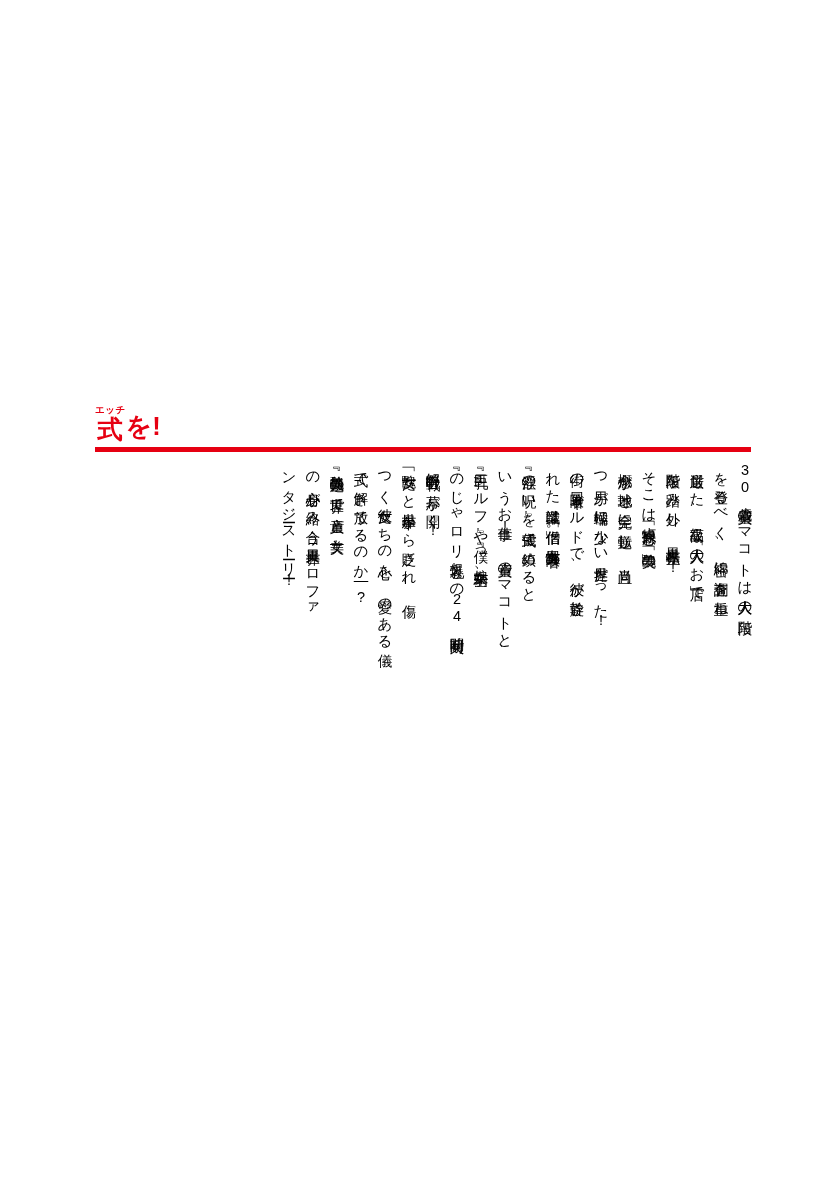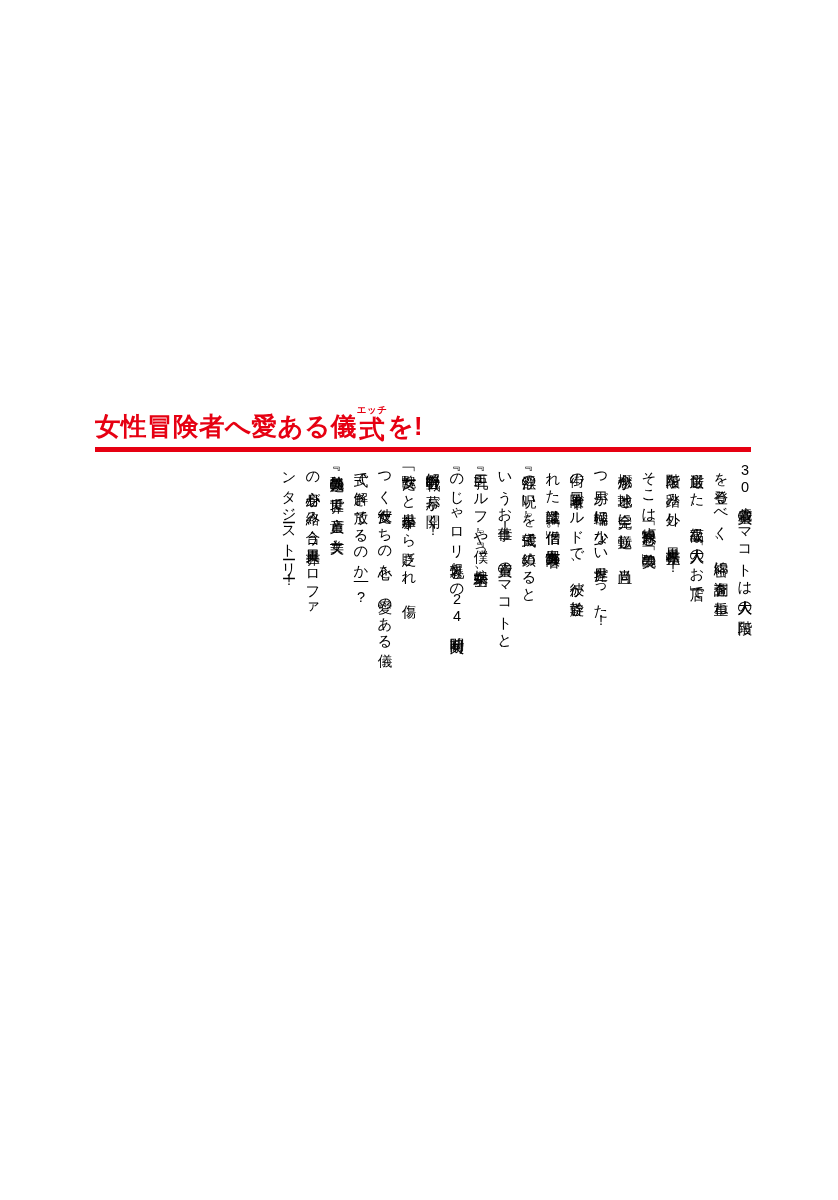--- a/index.html
+++ b/index.html
@@ -102,21 +102,20 @@
     position: relative;
   }
 </style>
 </head>
 <body>
 
 <div class="page">
 
   <div class="headline-block">
     <div class="headline">
-      <span class="seg">女性冒険者へ愛ある儀</span>
       <span class="ruby-wrap">
         <span class="rb-top">エッチ</span>
         <span class="rb-base">式</span>
       </span>
       <span class="seg">を!</span>
       <span class="headline-gap"></span>
     </div>
   </div>
 
   <div class="headline-rule"></div>

